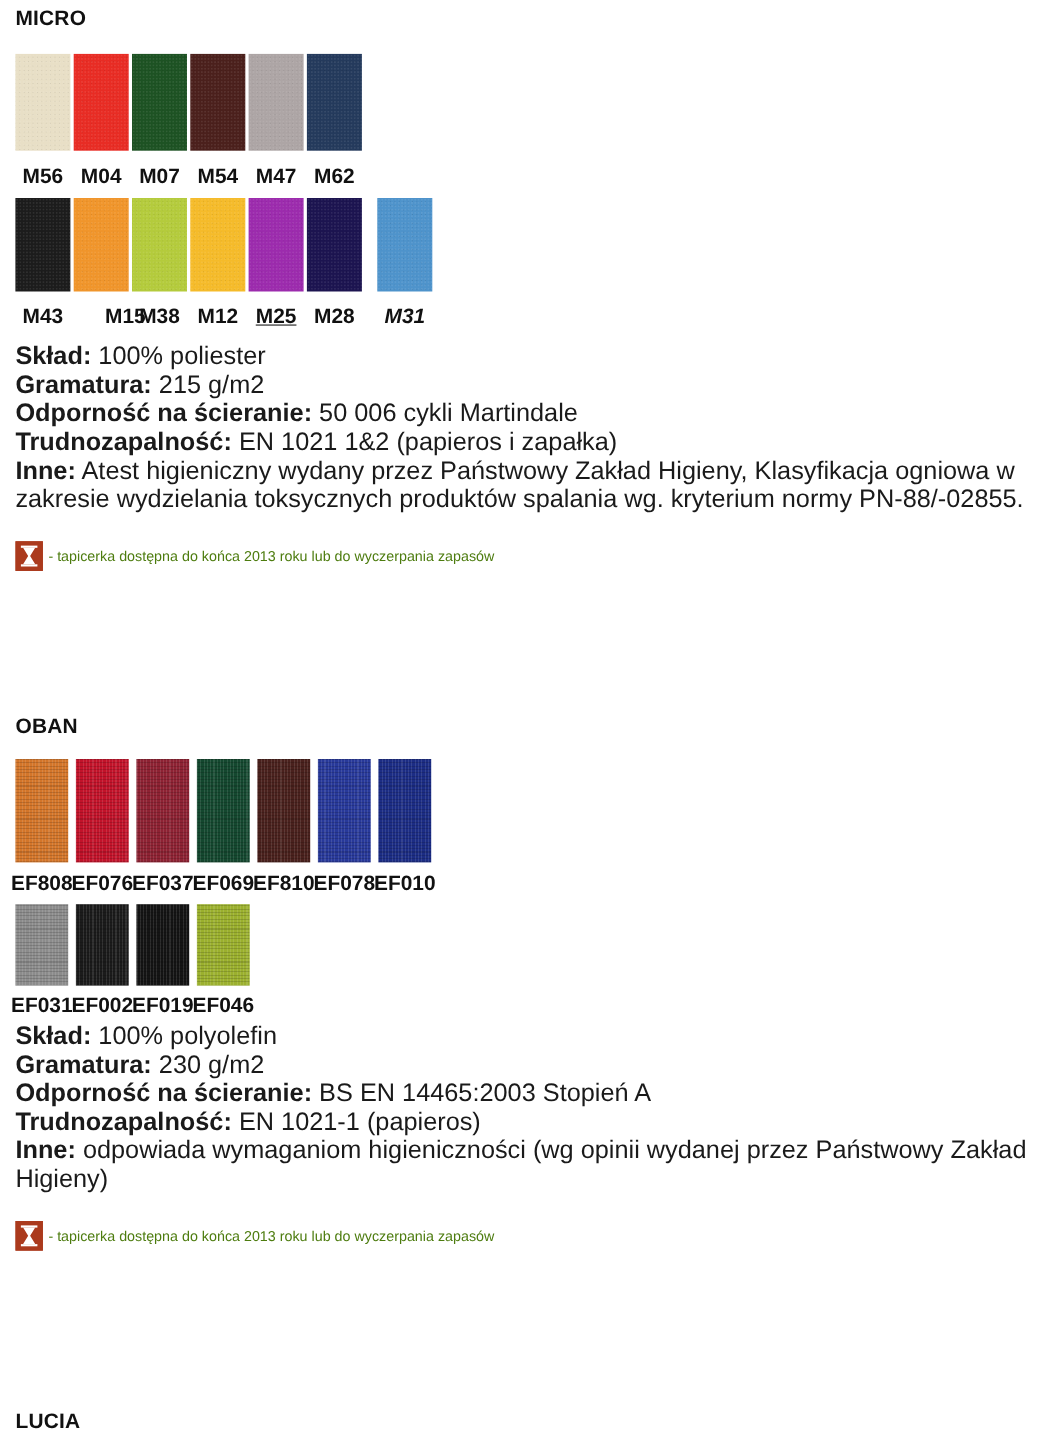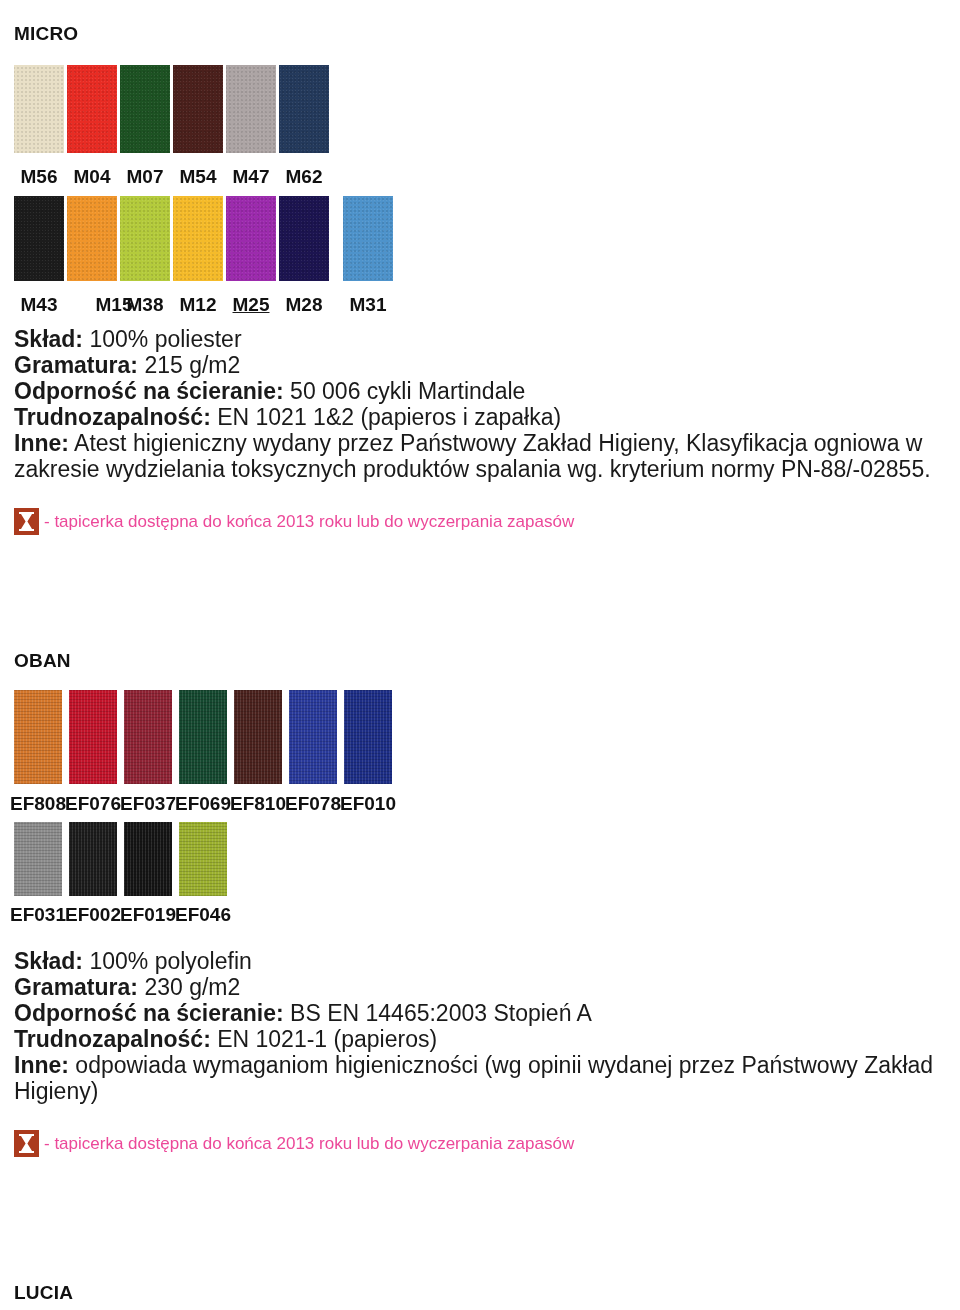--- a/index.html
+++ b/index.html
@@ -109,33 +109,33 @@
     display: inline-block;
     flex: 0 0 auto;
     position: relative;
   }
   .hourglass-icon svg {
     display: block;
     width: 25px;
     height: 27px;
   }
   .note-text {
-    font-size: 17px;
+    font-size: 13px;
     line-height: 24px;
-    color: #ec4899;
+    color: #4d7c0f;
     padding-left: 5px;
     white-space: nowrap;
   }
 </style>
 </head>
 <body>
 
 <div class="page">
 
-  <div style="position:absolute; left:14px; top:24px; width:932px;">
+  <div style="position:absolute; left:14px; top:8px; width:932px;">
 
     <div class="section-title">MICRO</div>
 
     <div class="swatch-row" style="margin-top:22px; gap:3px;">
       <div class="swatch-cell" style="width:50px;">
         <div class="swatch tex-felt" style="width:50px;height:88px;background:#e8dfc6;"></div>
         <div class="swatch-label" style="margin-top:14px;">M56</div>
       </div>
       <div class="swatch-cell" style="width:50px;">
         <div class="swatch tex-felt" style="width:50px;height:88px;background:#e82c24;"></div>
@@ -177,21 +177,21 @@
         <div class="swatch-label" style="margin-top:14px;">M12</div>
       </div>
       <div class="swatch-cell" style="width:50px;text-decoration:underline;">
         <div class="swatch tex-felt" style="width:50px;height:85px;background:#9c2bad;"></div>
         <div class="swatch-label" style="margin-top:14px;">M25</div>
       </div>
       <div class="swatch-cell" style="width:50px;">
         <div class="swatch tex-felt" style="width:50px;height:85px;background:#1c1450;"></div>
         <div class="swatch-label" style="margin-top:14px;">M28</div>
       </div>
-      <div class="swatch-cell" style="width:72px;">
+      <div class="swatch-cell" style="width:72px;font-style:italic;">
         <div class="swatch tex-felt" style="width:50px;height:85px;background:#4e93cb;"></div>
         <div class="swatch-label" style="margin-top:14px;">M31</div>
       </div>
     </div>
 
     <div class="spec-block" style="margin-top:12px;">
       <div class="spec-line">
         <span class="spec-key">Skład:</span>
         <span class="spec-val">100% poliester</span>
       </div>
@@ -273,21 +273,21 @@
       <div class="swatch-cell" style="width:48px;">
         <div class="swatch tex-weave" style="width:48px;height:74px;background:#141414;"></div>
         <div class="swatch-label" style="margin-top:9px;">EF019</div>
       </div>
       <div class="swatch-cell" style="width:48px;">
         <div class="swatch tex-weave" style="width:48px;height:74px;background:#9bb02e;"></div>
         <div class="swatch-label" style="margin-top:9px;">EF046</div>
       </div>
     </div>
 
-    <div class="spec-block" style="margin-top:24px;">
+    <div class="spec-block" style="margin-top:4px;">
       <div class="spec-line">
         <span class="spec-key">Skład:</span>
         <span class="spec-val">100% polyolefin</span>
       </div>
       <div class="spec-line">
         <span class="spec-key">Gramatura:</span>
         <span class="spec-val">230 g/m2</span>
       </div>
       <div class="spec-line">
         <span class="spec-key">Odporność na ścieranie:</span>

